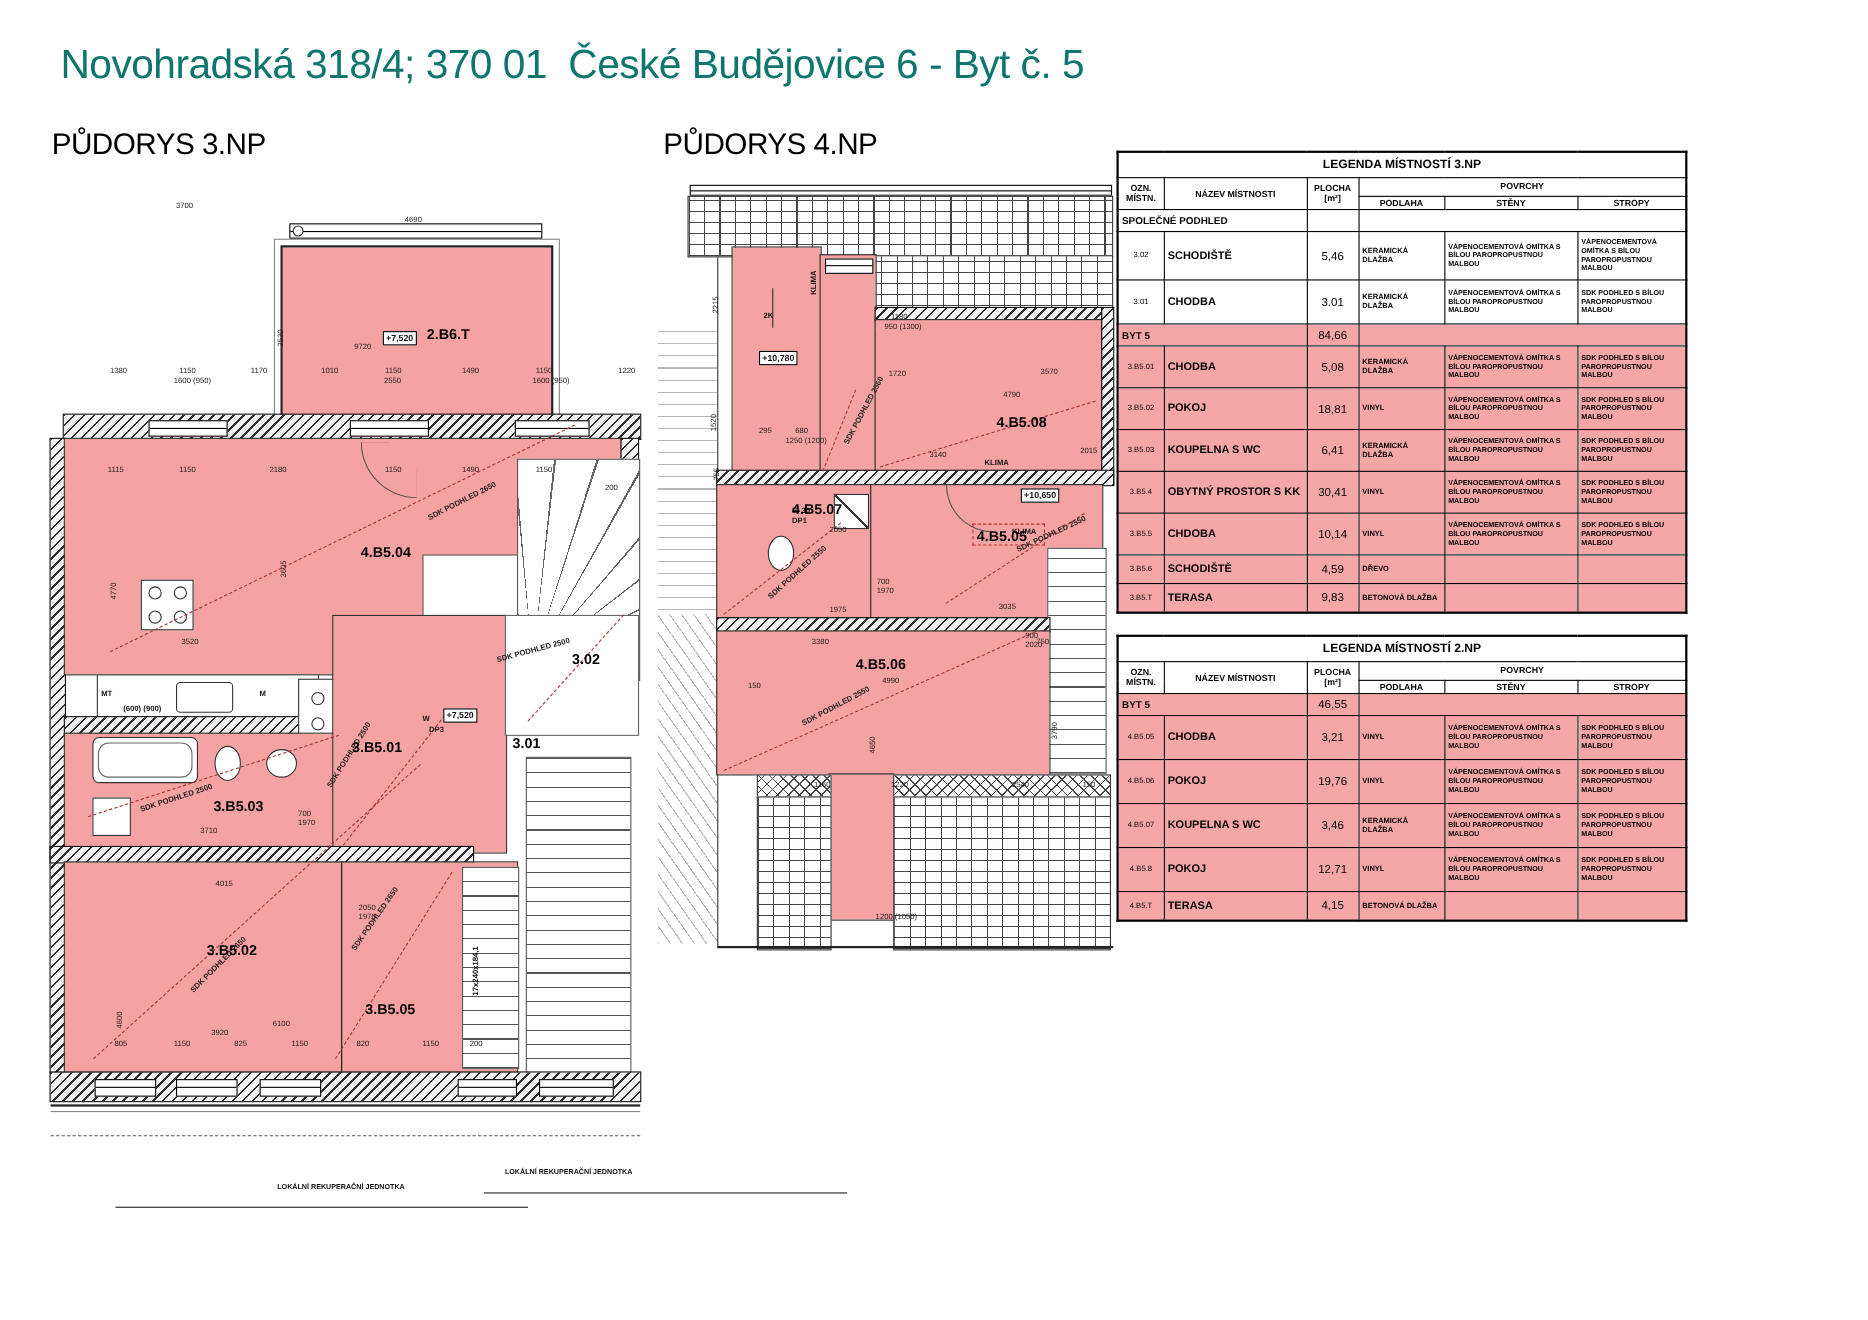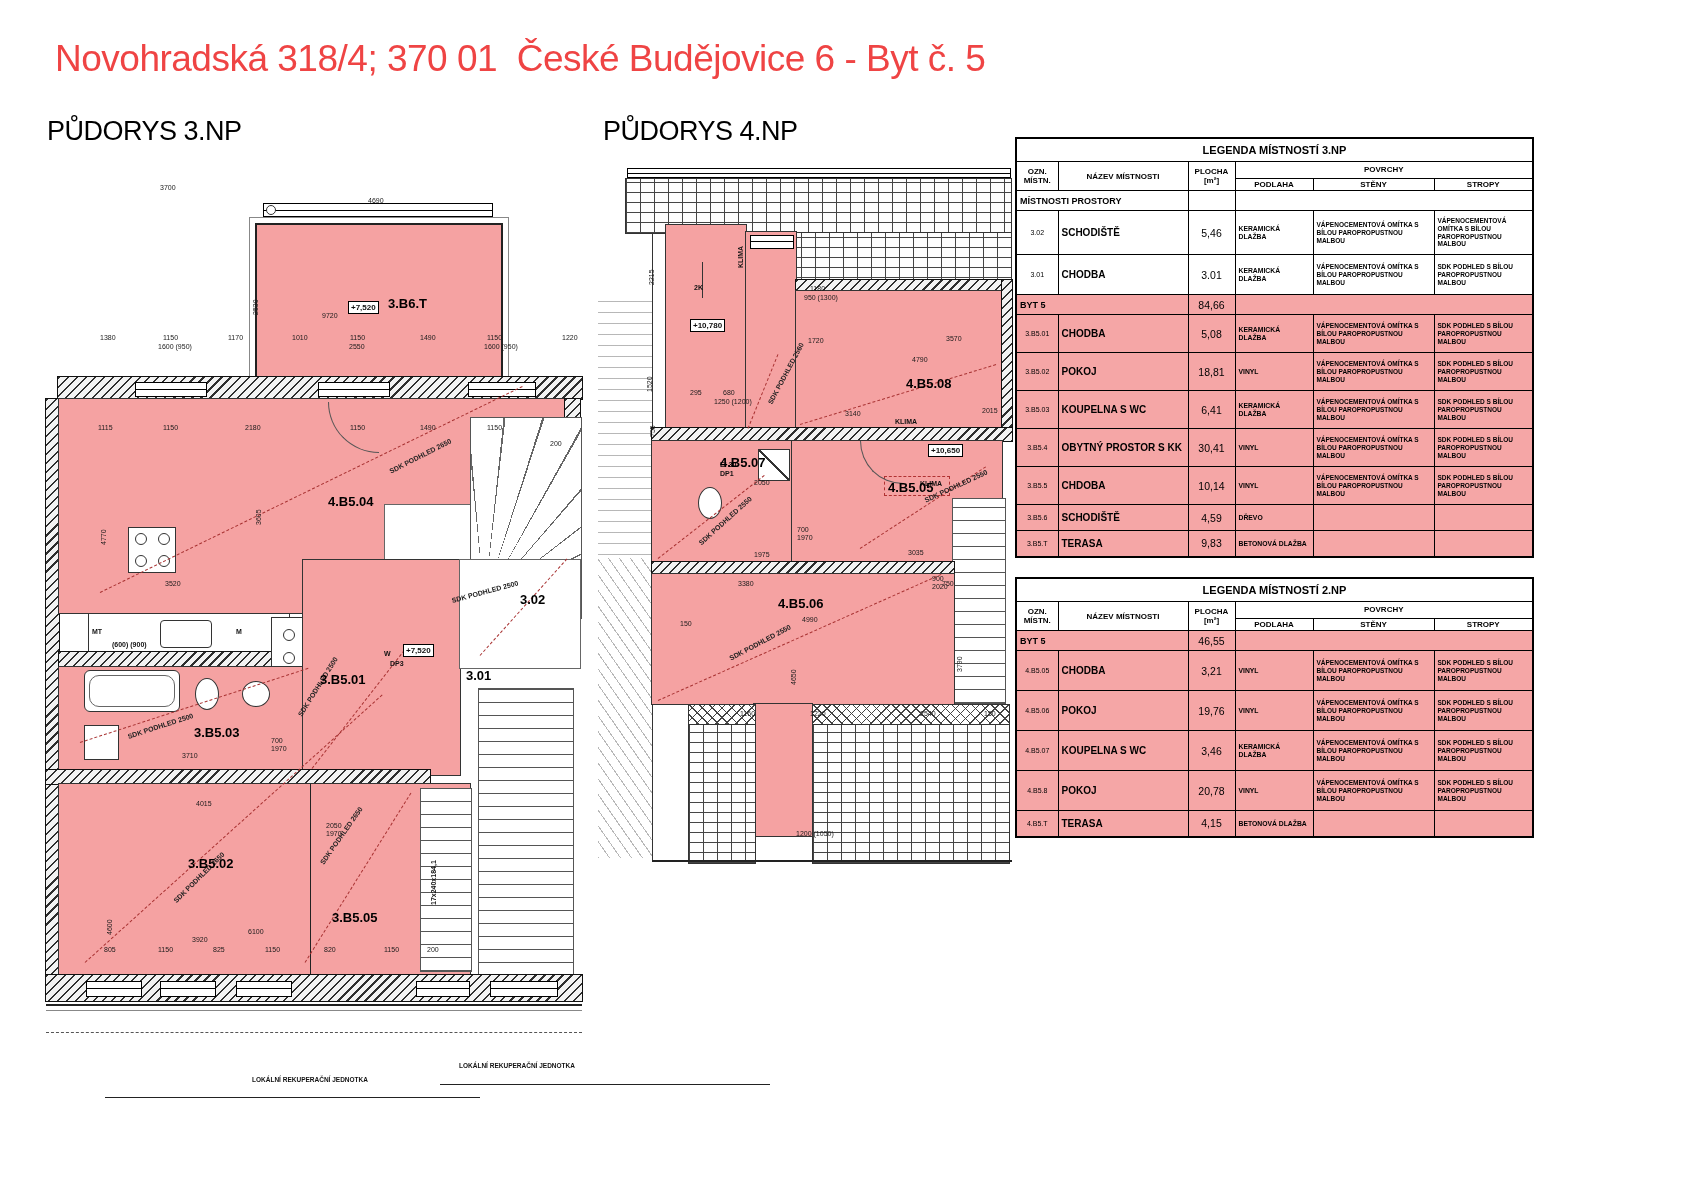--- a/index.html
+++ b/index.html
@@ -1,19 +1,19 @@
 <!DOCTYPE html>
 <html style="--pink: #f5a2a2; --tpink: #f5a6a6; --dash: #a83232;"><head>
 <meta charset="utf-8">
 <style>
   html,body{margin:0;padding:0;background:#fff}
   #sheet{position:relative;width:1698px;height:1200px;background:#fff;overflow:hidden;
          font-family:"Liberation Sans",sans-serif;color:#111}
   .abs{position:absolute}
-  .title{position:absolute;left:55px;top:38px;font-size:37px;letter-spacing:-0.5px;white-space:pre;color:#ef4444}
+  .title{position:absolute;left:55px;top:38px;font-size:37px;letter-spacing:-0.5px;white-space:pre;color:#0f766e}
   .ptitle{position:absolute;font-size:27px;letter-spacing:-0.5px;color:#000}
   .room{position:absolute;background:var(--pink,#f5a2a2);outline:1px solid #333}
   .white{position:absolute;background:#fff;outline:1px solid #666}
   .wall{position:absolute;background:repeating-linear-gradient(135deg,#2e2e2e 0 1.6px,#f2f2f2 1.6px 6.4px);outline:1px solid #111}
   .win{position:absolute;background:#fff;border:1px solid #000}
   .win:after{content:"";position:absolute;left:0;right:0;top:45%;border-top:1px solid #000}
   .rail{position:absolute;border:1px solid #000;background:linear-gradient(#000 0 0) center/100% 1px no-repeat}
   .treads{position:absolute;background:#fff repeating-linear-gradient(0deg,#555 0 1px,transparent 1px 13px);border:1px solid #555}
   .ltreads{position:absolute;background:repeating-linear-gradient(0deg,#999 0 1px,transparent 1px 11px)}
   .ldiag{position:absolute;background:repeating-linear-gradient(55deg,#999 0 1px,transparent 1px 9px)}
@@ -257,21 +257,21 @@
     <span class="eq" style="left: 112px; top: 641px;">(600) (900)</span>
     <span class="eq" style="left: 384px; top: 650px;">W</span>
     <span class="eq" style="left: 390px; top: 660px;">DP3</span>
     <span class="eq" style="left: 430px; top: 905px; transform: rotate(-90deg);">17x240x184,1</span>
     <span class="eq" style="left: 694px; top: 284px;">2K</span>
     <span class="eq" style="left: 737px; top: 268px; transform: rotate(-90deg);">KLIMA</span>
     <span class="eq" style="left: 895px; top: 418px;">KLIMA</span>
     <span class="eq" style="left: 920px; top: 480px;">KLIMA</span>
     <span class="eq" style="left: 720px; top: 461px;">El 30</span>
     <span class="eq" style="left: 720px; top: 470px;">DP1</span>
-    <span class="rlbl" style="left: 388px; top: 296px;">3.B6.T</span>
+    <span class="rlbl" style="left: 388px; top: 296px;">2.B6.T</span>
     <span class="rlbl" style="left: 328px; top: 494px;">4.B5.04</span>
     <span class="rlbl" style="left: 194px; top: 725px;">3.B5.03</span>
     <span class="rlbl" style="left: 320px; top: 672px;">3.B5.01</span>
     <span class="rlbl" style="left: 188px; top: 856px;">3.B5.02</span>
     <span class="rlbl" style="left: 332px; top: 910px;">3.B5.05</span>
     <span class="rlbl" style="left: 466px; top: 668px;">3.01</span>
     <span class="rlbl" style="left: 520px; top: 592px;">3.02</span>
     <span class="rlbl" style="left: 906px; top: 376px;">4.B5.08</span>
     <span class="rlbl" style="left: 720px; top: 455px;">4.B5.07</span>
     <span class="rlbl" style="left: 888px; top: 480px;">4.B5.05</span>
@@ -302,21 +302,21 @@
           <th colspan="1" rowspan="2">PLOCHA
 [m²]</th>
           <th colspan="3" style="height: 14px;">POVRCHY</th>
         </tr>
         <tr>
           <th>PODLAHA</th>
           <th>STĚNY</th>
           <th>STROPY</th>
         </tr>
         <tr style="height: 20px;">
-          <td class="sec" colspan="2">MÍSTNOSTI PROSTORY</td>
+          <td class="sec" colspan="2">SPOLEČNÉ PODHLED</td>
           <td class="plo"></td>
           <td colspan="3"></td>
         </tr>
         <tr style="height: 44px;">
           <td class="ozn">3.02</td>
           <td class="naz">SCHODIŠTĚ</td>
           <td class="plo">5,46</td>
           <td class="pod">KERAMICKÁ DLAŽBA</td>
           <td class="srf">VÁPENOCEMENTOVÁ OMÍTKA S BÍLOU PAROPROPUSTNOU MALBOU</td>
           <td class="srf">VÁPENOCEMENTOVÁ OMÍTKA S BÍLOU PAROPROPUSTNOU MALBOU</td>
@@ -443,21 +443,21 @@
           <td class="ozn">4.B5.07</td>
           <td class="naz">KOUPELNA S WC</td>
           <td class="plo">3,46</td>
           <td class="pod">KERAMICKÁ DLAŽBA</td>
           <td class="srf">VÁPENOCEMENTOVÁ OMÍTKA S BÍLOU PAROPROPUSTNOU MALBOU</td>
           <td class="srf">SDK PODHLED S BÍLOU PAROPROPUSTNOU MALBOU</td>
         </tr>
         <tr class="pink" style="height: 40px;">
           <td class="ozn">4.B5.8</td>
           <td class="naz">POKOJ</td>
-          <td class="plo">20,78</td>
+          <td class="plo">12,71</td>
           <td class="pod">VINYL</td>
           <td class="srf">VÁPENOCEMENTOVÁ OMÍTKA S BÍLOU PAROPROPUSTNOU MALBOU</td>
           <td class="srf">SDK PODHLED S BÍLOU PAROPROPUSTNOU MALBOU</td>
         </tr>
         <tr class="pink" style="height: 26px;">
           <td class="ozn">4.B5.T</td>
           <td class="naz">TERASA</td>
           <td class="plo">4,15</td>
           <td class="pod">BETONOVÁ DLAŽBA</td>
           <td class="srf"></td>

